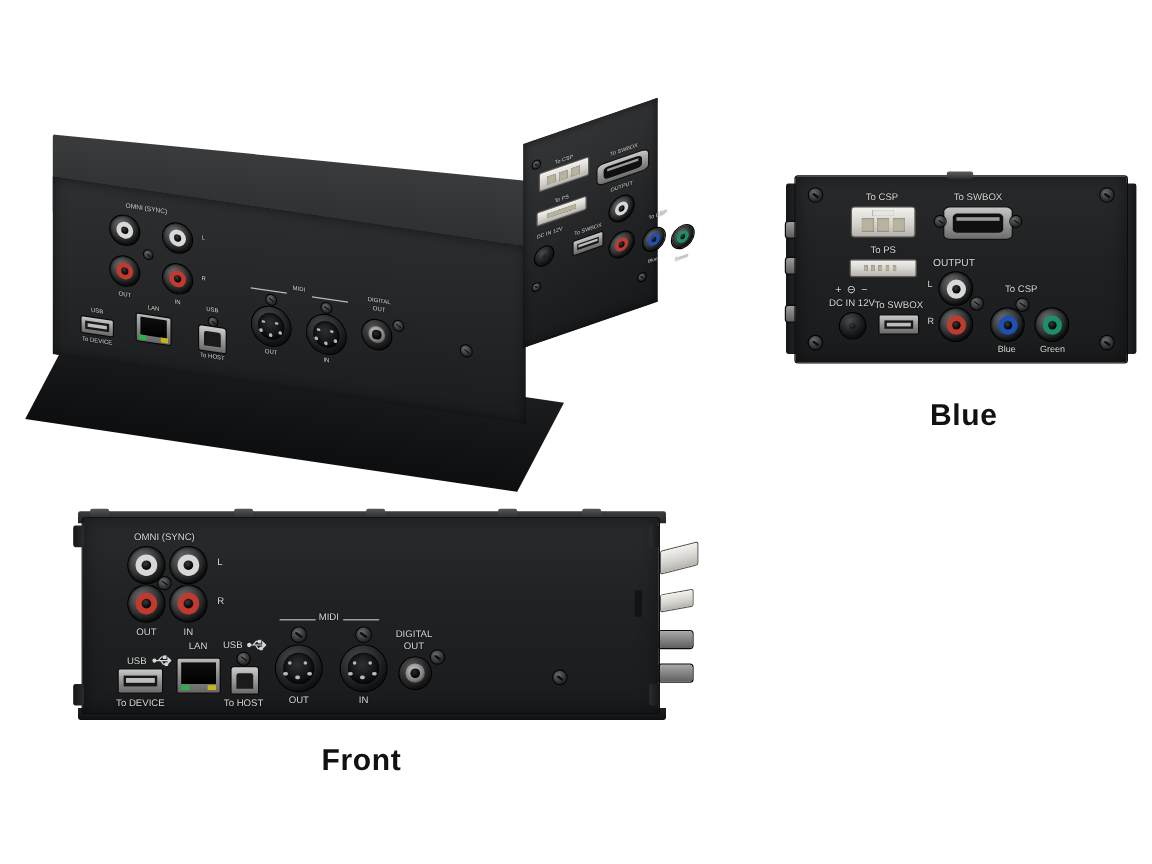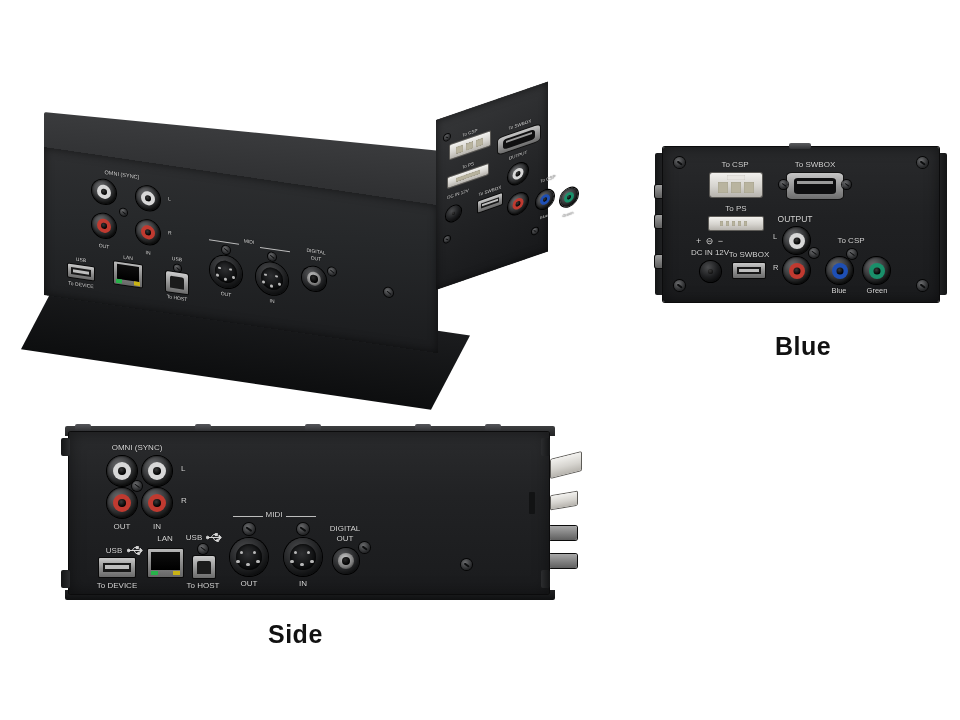--- a/index.html
+++ b/index.html
@@ -557,15 +557,15 @@
         <div class="ring2"></div>
           <div class="hole2"></div>
       </div>
       <div class="screw" style="left:290px;top:110px;width:11px;height:11px;"></div>
 
       <div class="screw" style="left:392px;top:127px;width:11px;height:11px;"></div>
       <div style="position:absolute;left:460px;top:60px;width:6px;height:22px;background:#121314;border-radius:1px;"></div>
     </div>
   </div>
 
-  <div class="caption" id="caption-front">Side</div>
+  <div class="caption" id="caption-front">Front</div>
 
 </div>
 
 </body></html>

